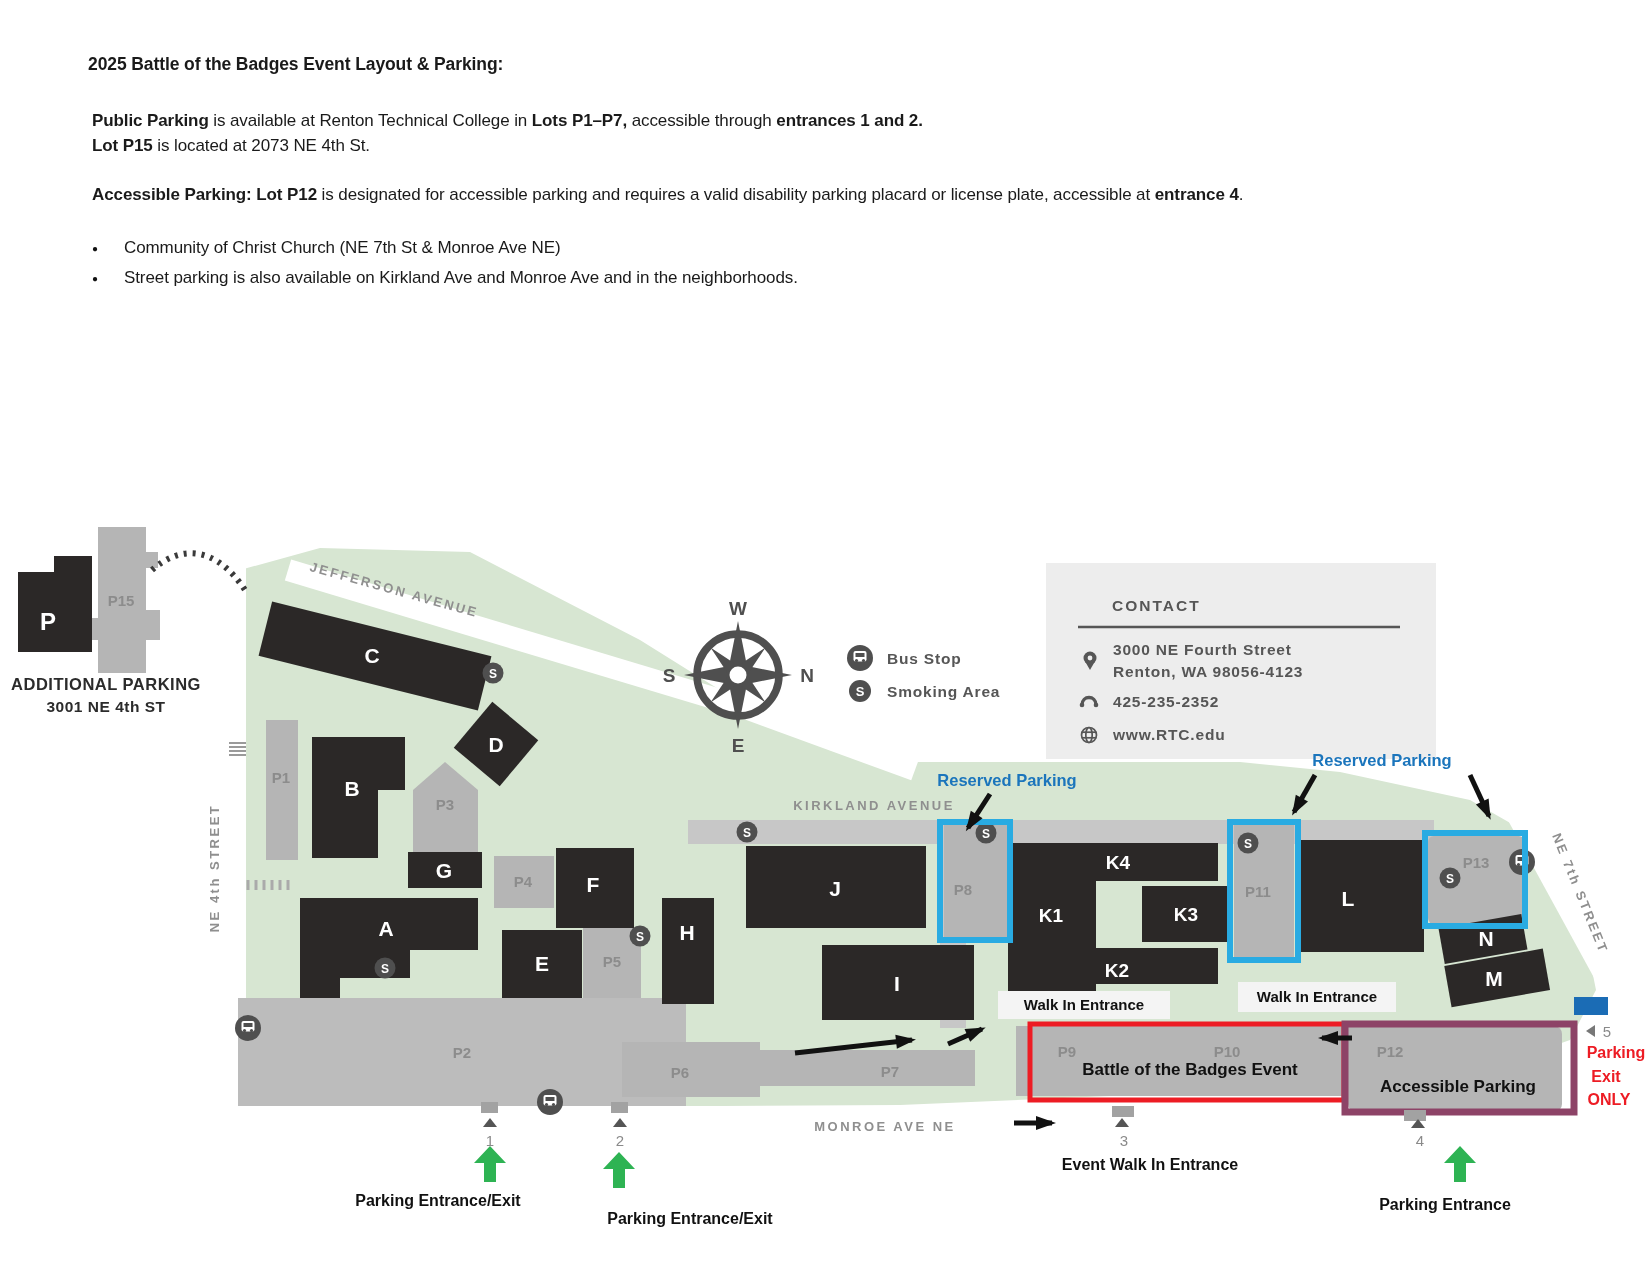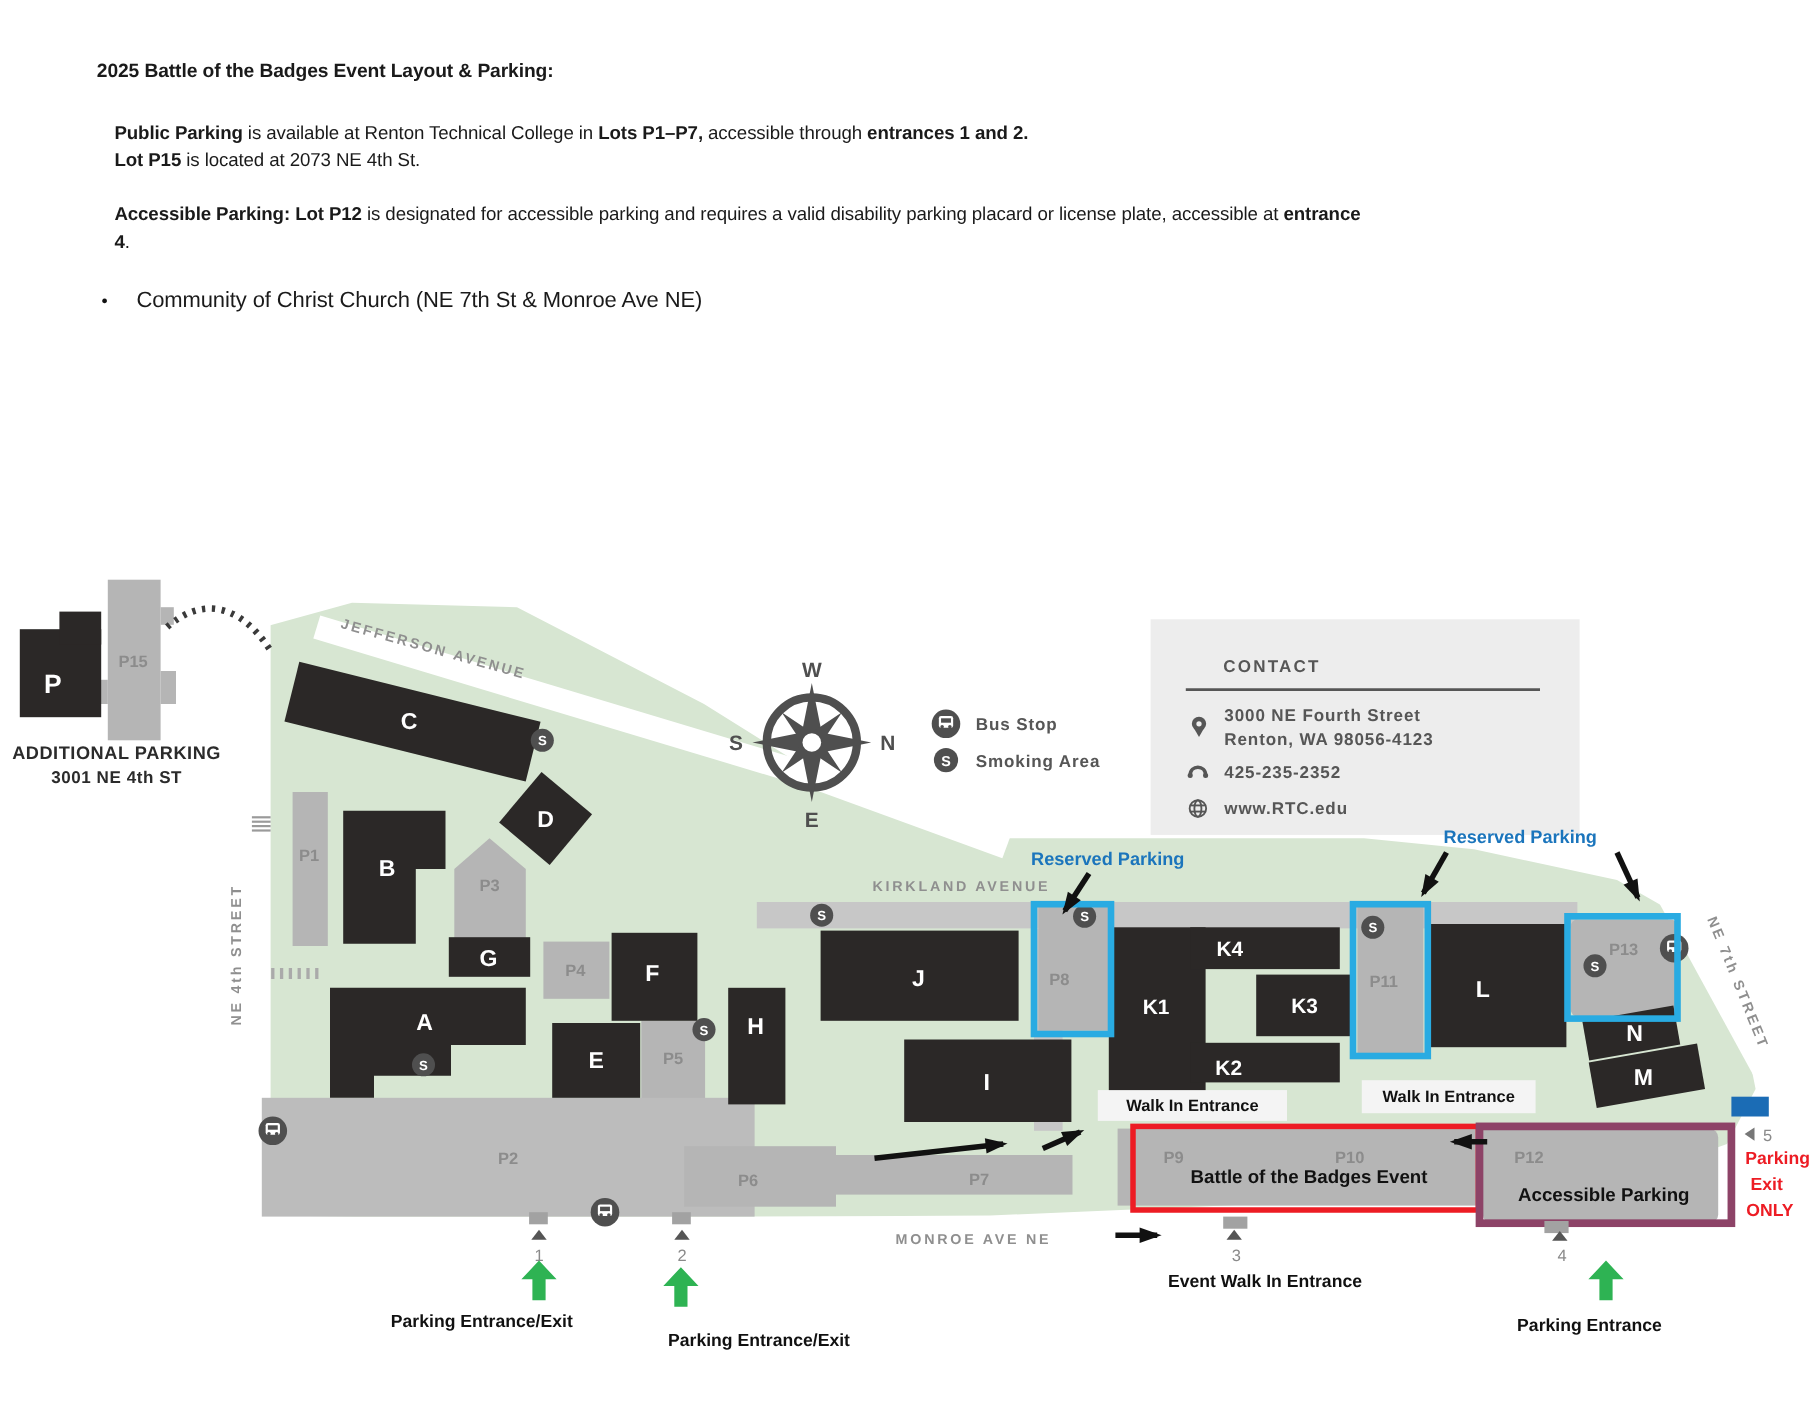--- a/index.html
+++ b/index.html
@@ -2,47 +2,48 @@
 <html><head>
 <meta charset="utf-8">
 <style>
   html,body{margin:0;padding:0;}
   body{
     width:1650px;height:1275px;position:relative;background:#ffffff;
     font-family:"Liberation Sans",sans-serif;color:#1a1a1a;overflow:hidden;
   }
   .intro{position:absolute;left:88px;top:54px;width:1180px;letter-spacing:-0.1px;}
   .intro .title{font-size:17.5px;font-weight:700;}
-  .intro p{font-size:17px;line-height:25px;margin:16px;}
+  .intro p{font-size:17px;line-height:25px;margin:4px;}
   .p1{margin-top:33px !important;}
   .p2{margin-top:24px !important;max-width:1160px;}
   .heading{margin-top:38px !important;font-size:17px;}
   b{font-weight:700;}
   ul.addl{margin:26px 0 0 0;padding:0 0 0 36px;}
-  ul.addl li{font-size:20px;line-height:30px;list-style:none;position:relative;padding-left:0;}
+  ul.addl li{font-size:17px;line-height:30px;list-style:none;position:relative;padding-left:0;}
   ul.addl li::before{content:"●";position:absolute;left:-32px;top:1px;font-size:10px;color:#111;}
   svg text{font-family:"Liberation Sans",sans-serif;}
   .bl{fill:#ffffff;font-weight:700;}
   .lot{fill:#8c8c8c;font-weight:700;}
   .street{fill:#8f8f8f;font-weight:700;letter-spacing:2.5px;}
 </style>
 </head>
 <body>
 
 <div class="intro">
   <div class="title">2025 Battle of the Badges Event Layout &amp; Parking:</div>
   <p class="p1">
     <b>Public Parking</b><span> is available at Renton Technical College in </span><b>Lots P1–P7,</b><span> accessible through </span><b>entrances 1 and 2.</b><br>
     <b>Lot P15</b><span> is located at 2073 NE 4th St.</span>
   </p>
   <p class="p2">
     <b>Accessible Parking: Lot P12</b><span> is designated for accessible parking and requires a valid disability  parking placard or license plate, accessible at </span><b>entrance 4</b><span>.</span>
   </p>
   <ul class="addl">
     <li>Community of Christ Church (NE 7th St &amp; Monroe Ave NE)</li>
+    <li>Street parking is also available on Kirkland Ave and Monroe Ave and in the neighborhoods.</li>
   </ul>
 </div>
 
 <svg width="1650" height="1275" viewBox="0 0 1650 1275" style="position:absolute;left:0;top:0;">
   <defs>
     <marker id="arw" markerWidth="24" markerHeight="20" refX="17" refY="9" orient="auto" markerUnits="userSpaceOnUse">
       <path d="M1,2 L21,9 L1,16 Z" fill="#111"></path>
     </marker>
     <path id="cstar" d="M738,621 L747,666 L792,675 L747,684 L738,729 L729,684 L684,675 L729,666 Z"></path>
   </defs>

